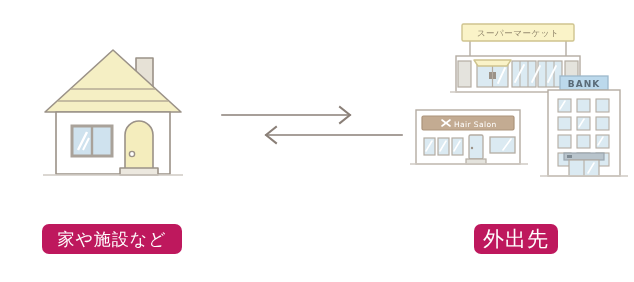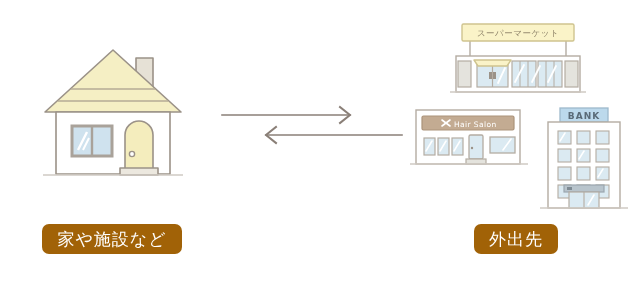--- a/index.html
+++ b/index.html
@@ -26,44 +26,44 @@
 
   
   #house-illustration { left: 38px; top: 36px; width: 150px; height: 160px; }
 
   
   #arrow-group { left: 212px; top: 100px; width: 200px; height: 50px; }
 
   
   #supermarket-illustration { left: 448px; top: 18px; width: 140px; height: 80px; }
   #hairsalon-illustration  { left: 408px; top: 104px; width: 122px; height: 68px; }
-  #bank-illustration       { left: 538px; top: 104px; width: 92px; height: 112px; }
+  #bank-illustration       { left: 538px; top: 72px; width: 92px; height: 112px; }
 
   
   .label-pill {
     position: absolute;
-    background: #a16207;
+    background: #be185d;
     color: #ffffff;
     border-radius: 7px;
     display: flex;
     align-items: center;
     justify-content: center;
     letter-spacing: 1px;
     white-space: nowrap;
     font-family: "DejaVu Sans", sans-serif;
   }
   #label-home {
     left: 42px; top: 224px;
     width: 140px; height: 30px;
     font-size: 17px;
   }
   #label-outing {
     left: 474px; top: 224px;
     width: 84px; height: 30px;
-    font-size: 17px;
+    font-size: 21px;
   }
 </style>
 </head>
 <body>
 
 <div class="stage">
 
   <div class="node" id="house-illustration">
     <svg width="150" height="160" viewBox="0 0 150 160">
 

